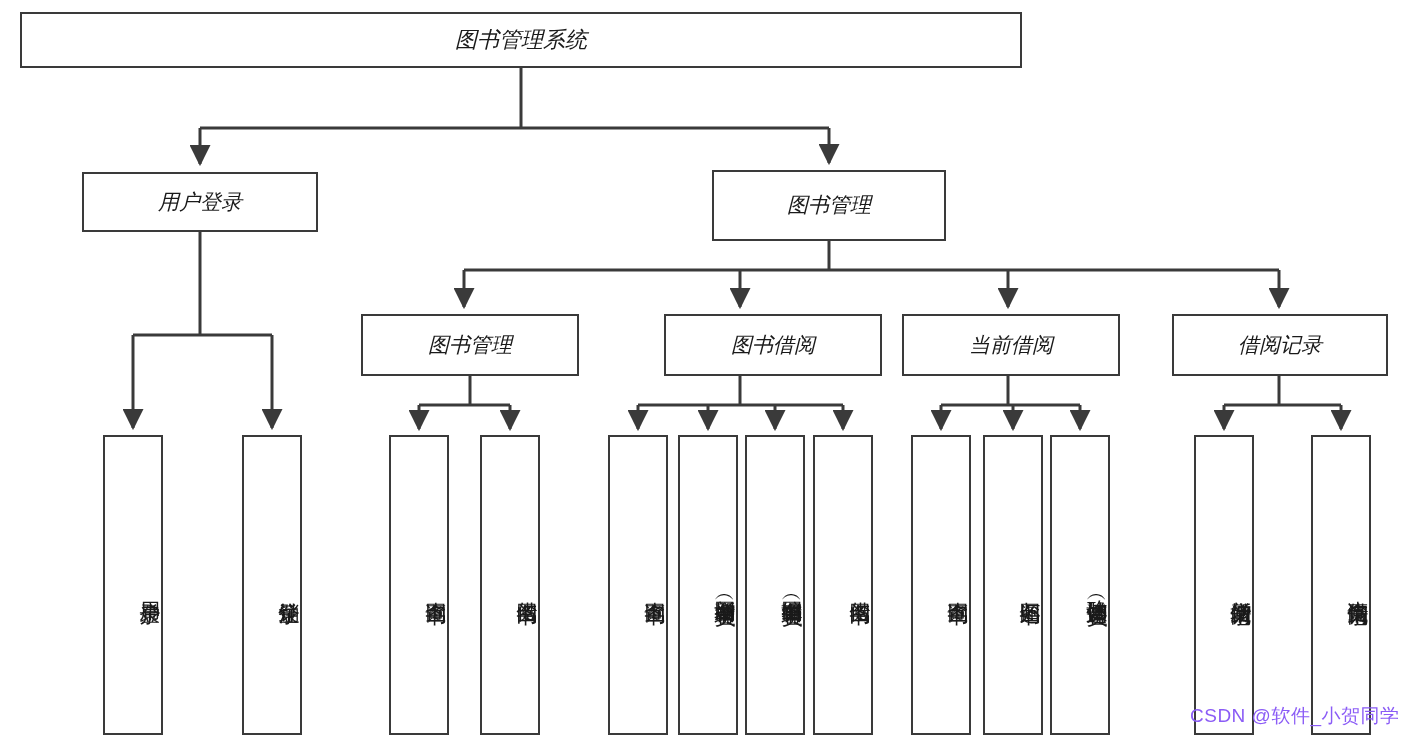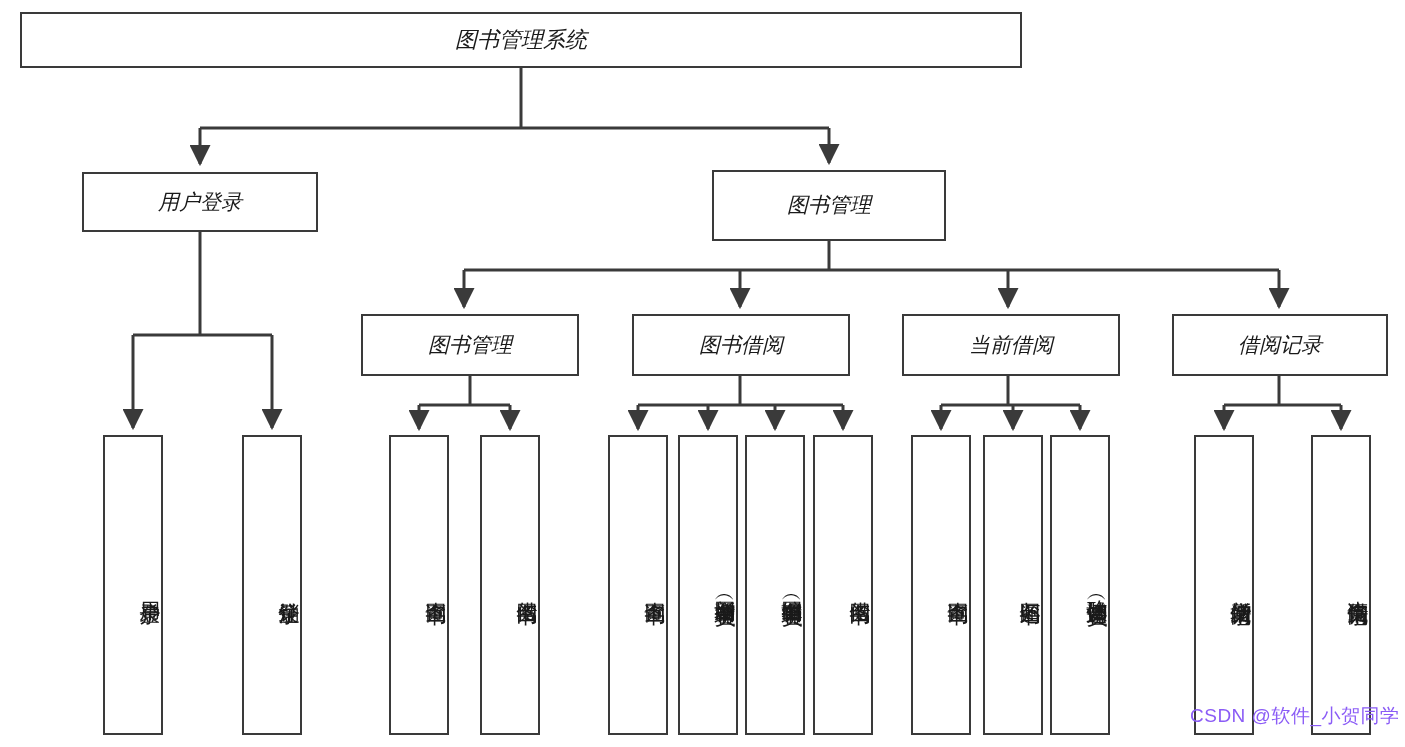--- a/index.html
+++ b/index.html
@@ -136,21 +136,21 @@
   <div class="node h-node" style="left:82px; top:172px; width:236px; height:60px;">
     <span class="lbl">用户登录</span>
   </div>
   <div class="node h-node" style="left:712px; top:170px; width:234px; height:71px;">
     <span class="lbl">图书管理</span>
   </div>
 
   <div class="node h-node" style="left:361px; top:314px; width:218px; height:62px;">
     <span class="lbl">图书管理</span>
   </div>
-  <div class="node h-node" style="left:632px; top:314px; width:218px; height:62px;">
+  <div class="node h-node" style="left:664px; top:314px; width:218px; height:62px;">
     <span class="lbl">图书借阅</span>
   </div>
   <div class="node h-node" style="left:1172px; top:314px; width:216px; height:62px;">
     <span class="lbl">借阅记录</span>
   </div>
   <div class="node h-node" style="left:902px; top:314px; width:218px; height:62px;">
     <span class="lbl">当前借阅</span>
   </div>
 
   <div class="node v-node" style="left:103px; top:435px; width:60px; height:300px;">

